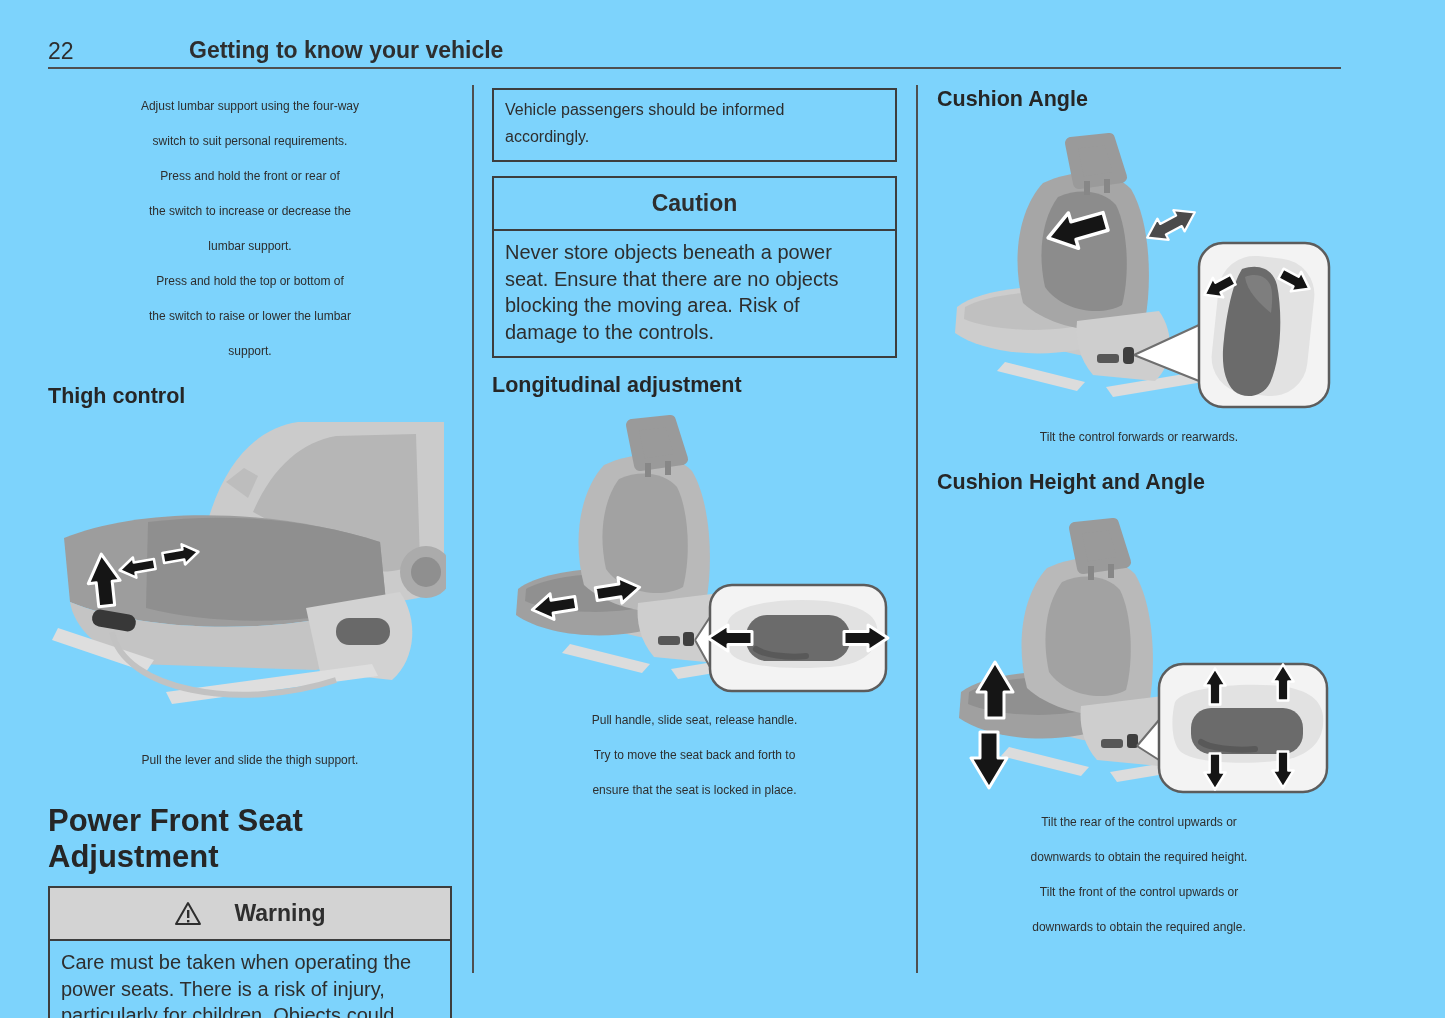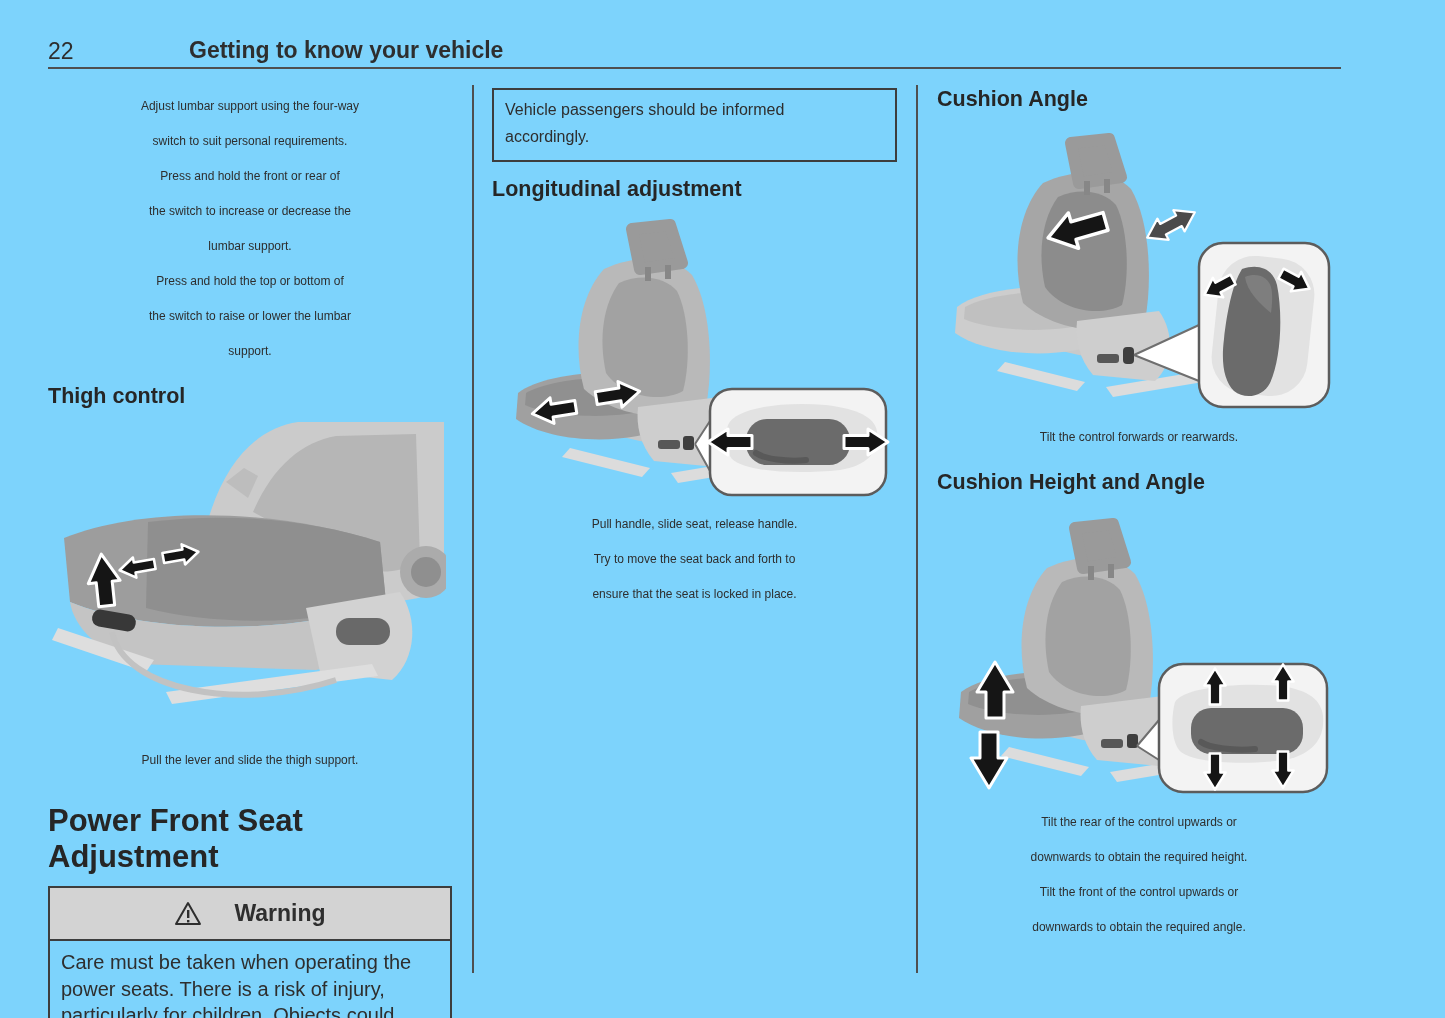--- a/index.html
+++ b/index.html
@@ -126,20 +126,29 @@
 particularly for children. Objects could
 become trapped. Keep a close watch
 on the seats when adjusting them.</div>
     </div>
   </div>
 
   <div class="col col-mid">
     <div class="note-box">Vehicle passengers should be informed
 accordingly.</div>
 
+    <div class="box caut-box">
+      <div class="box-head">
+        <span>Caution</span>
+      </div>
+      <div class="box-body">Never store objects beneath a power
+seat. Ensure that there are no objects
+blocking the moving area. Risk of
+damage to the controls.</div>
+    </div>
 
     <div class="h3">Longitudinal adjustment</div>
 
     <div class="fig">
       <svg width="405" height="285" viewBox="0 0 405 285">
 
         <path d="M70,244 L150,264 L158,255 L78,235 Z" fill="#dcdcdc"></path>
         <path d="M186,270 L330,246 L323,236 L179,260 Z" fill="#dcdcdc"></path>
 
         <path d="M92,208 C130,230 192,238 222,228 L230,202 L106,188 Z" fill="#c6c6c6"></path>

